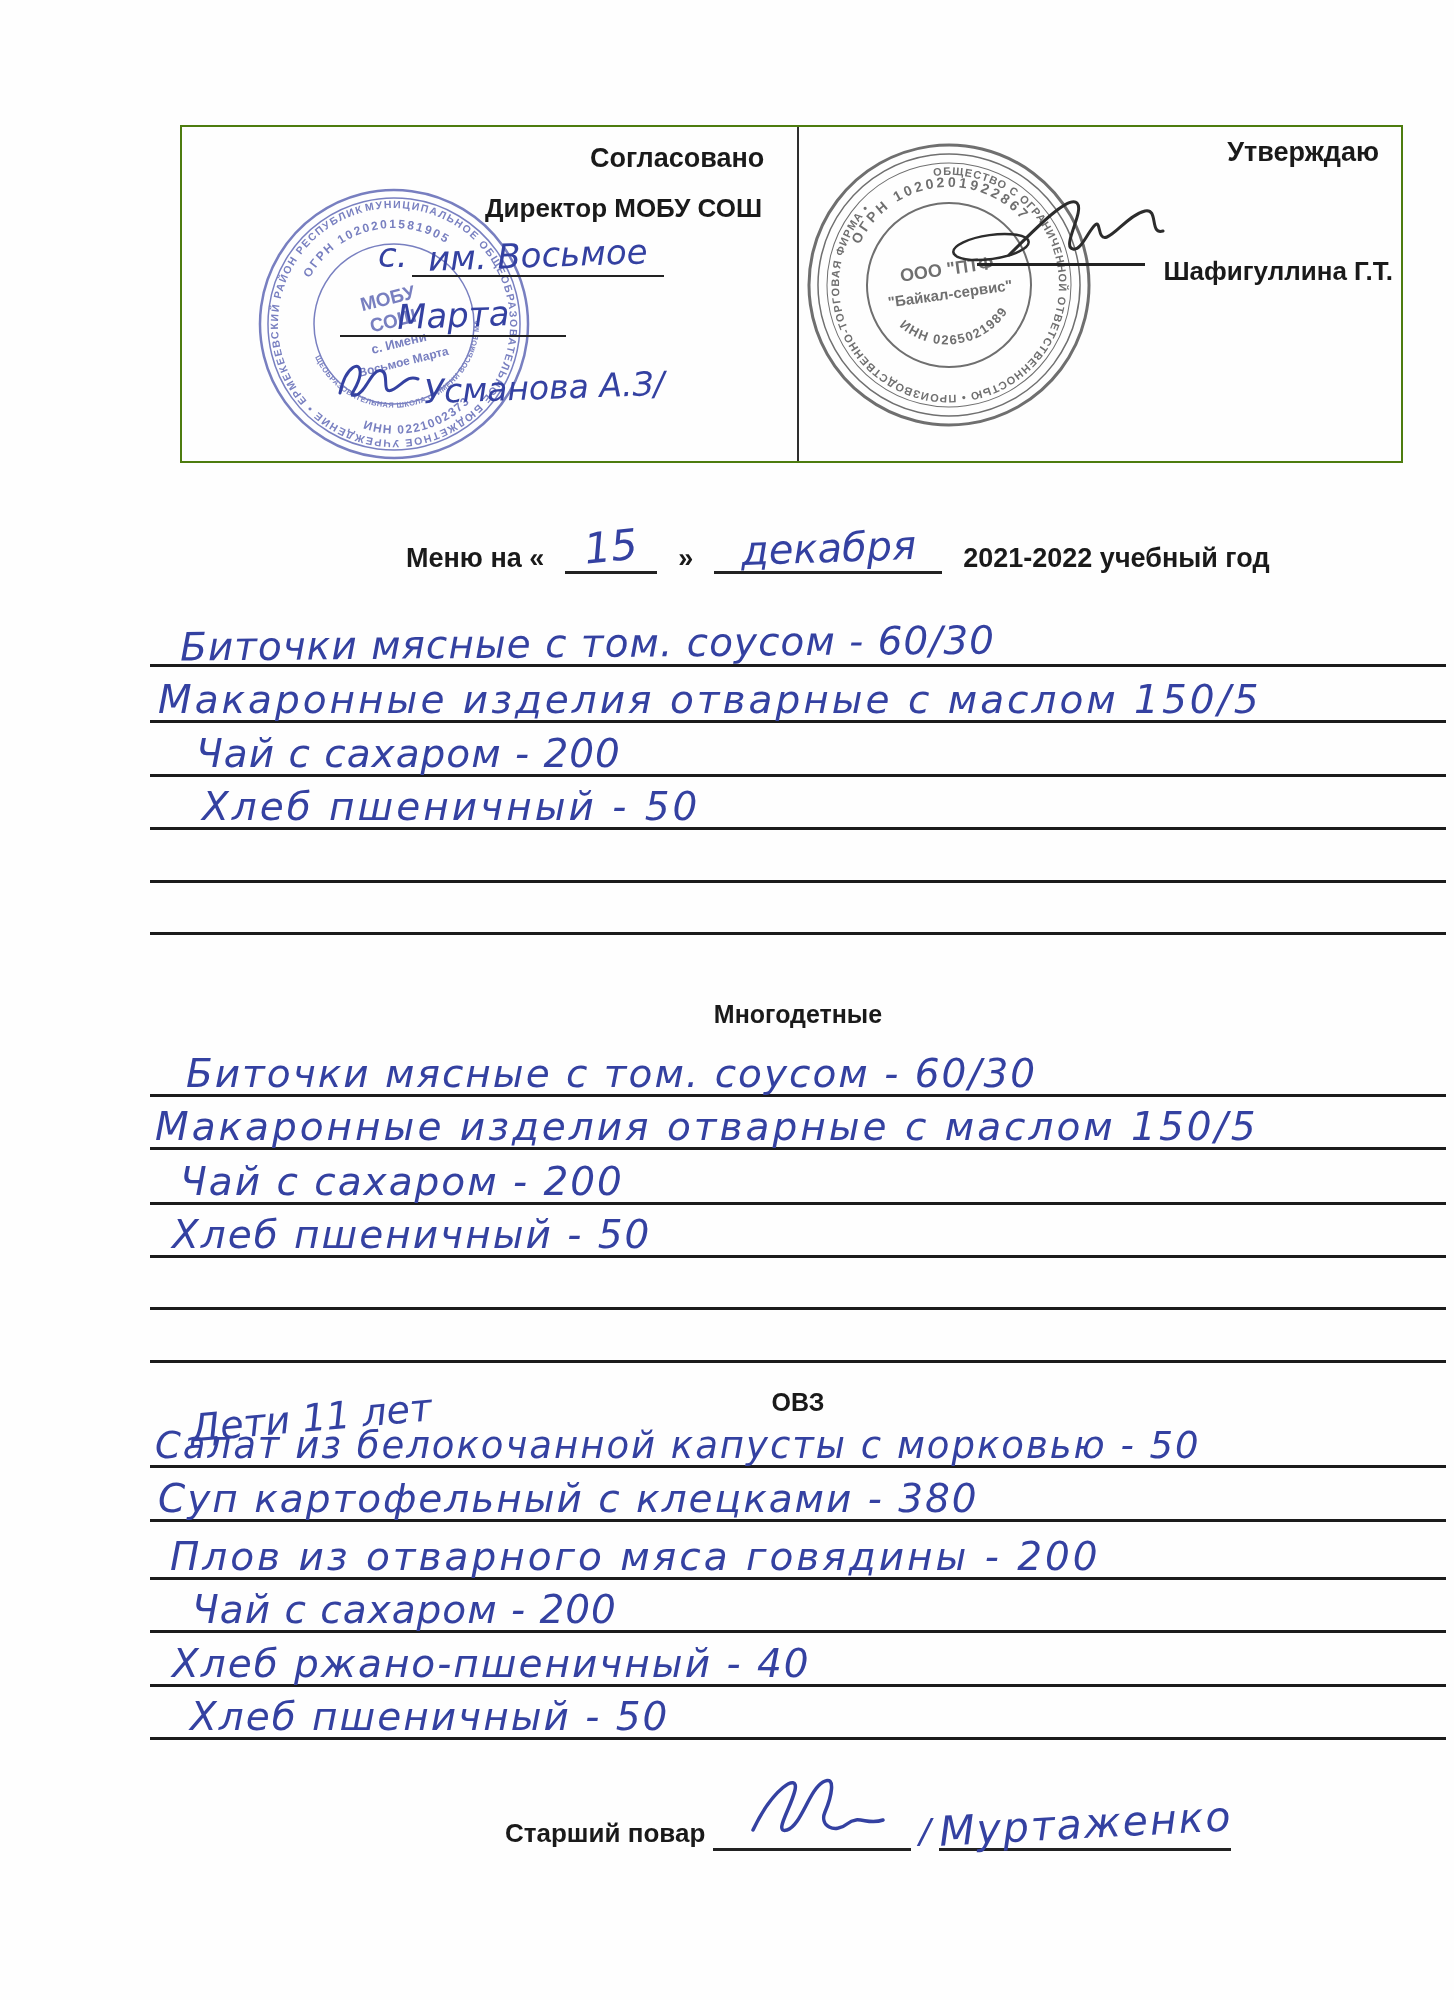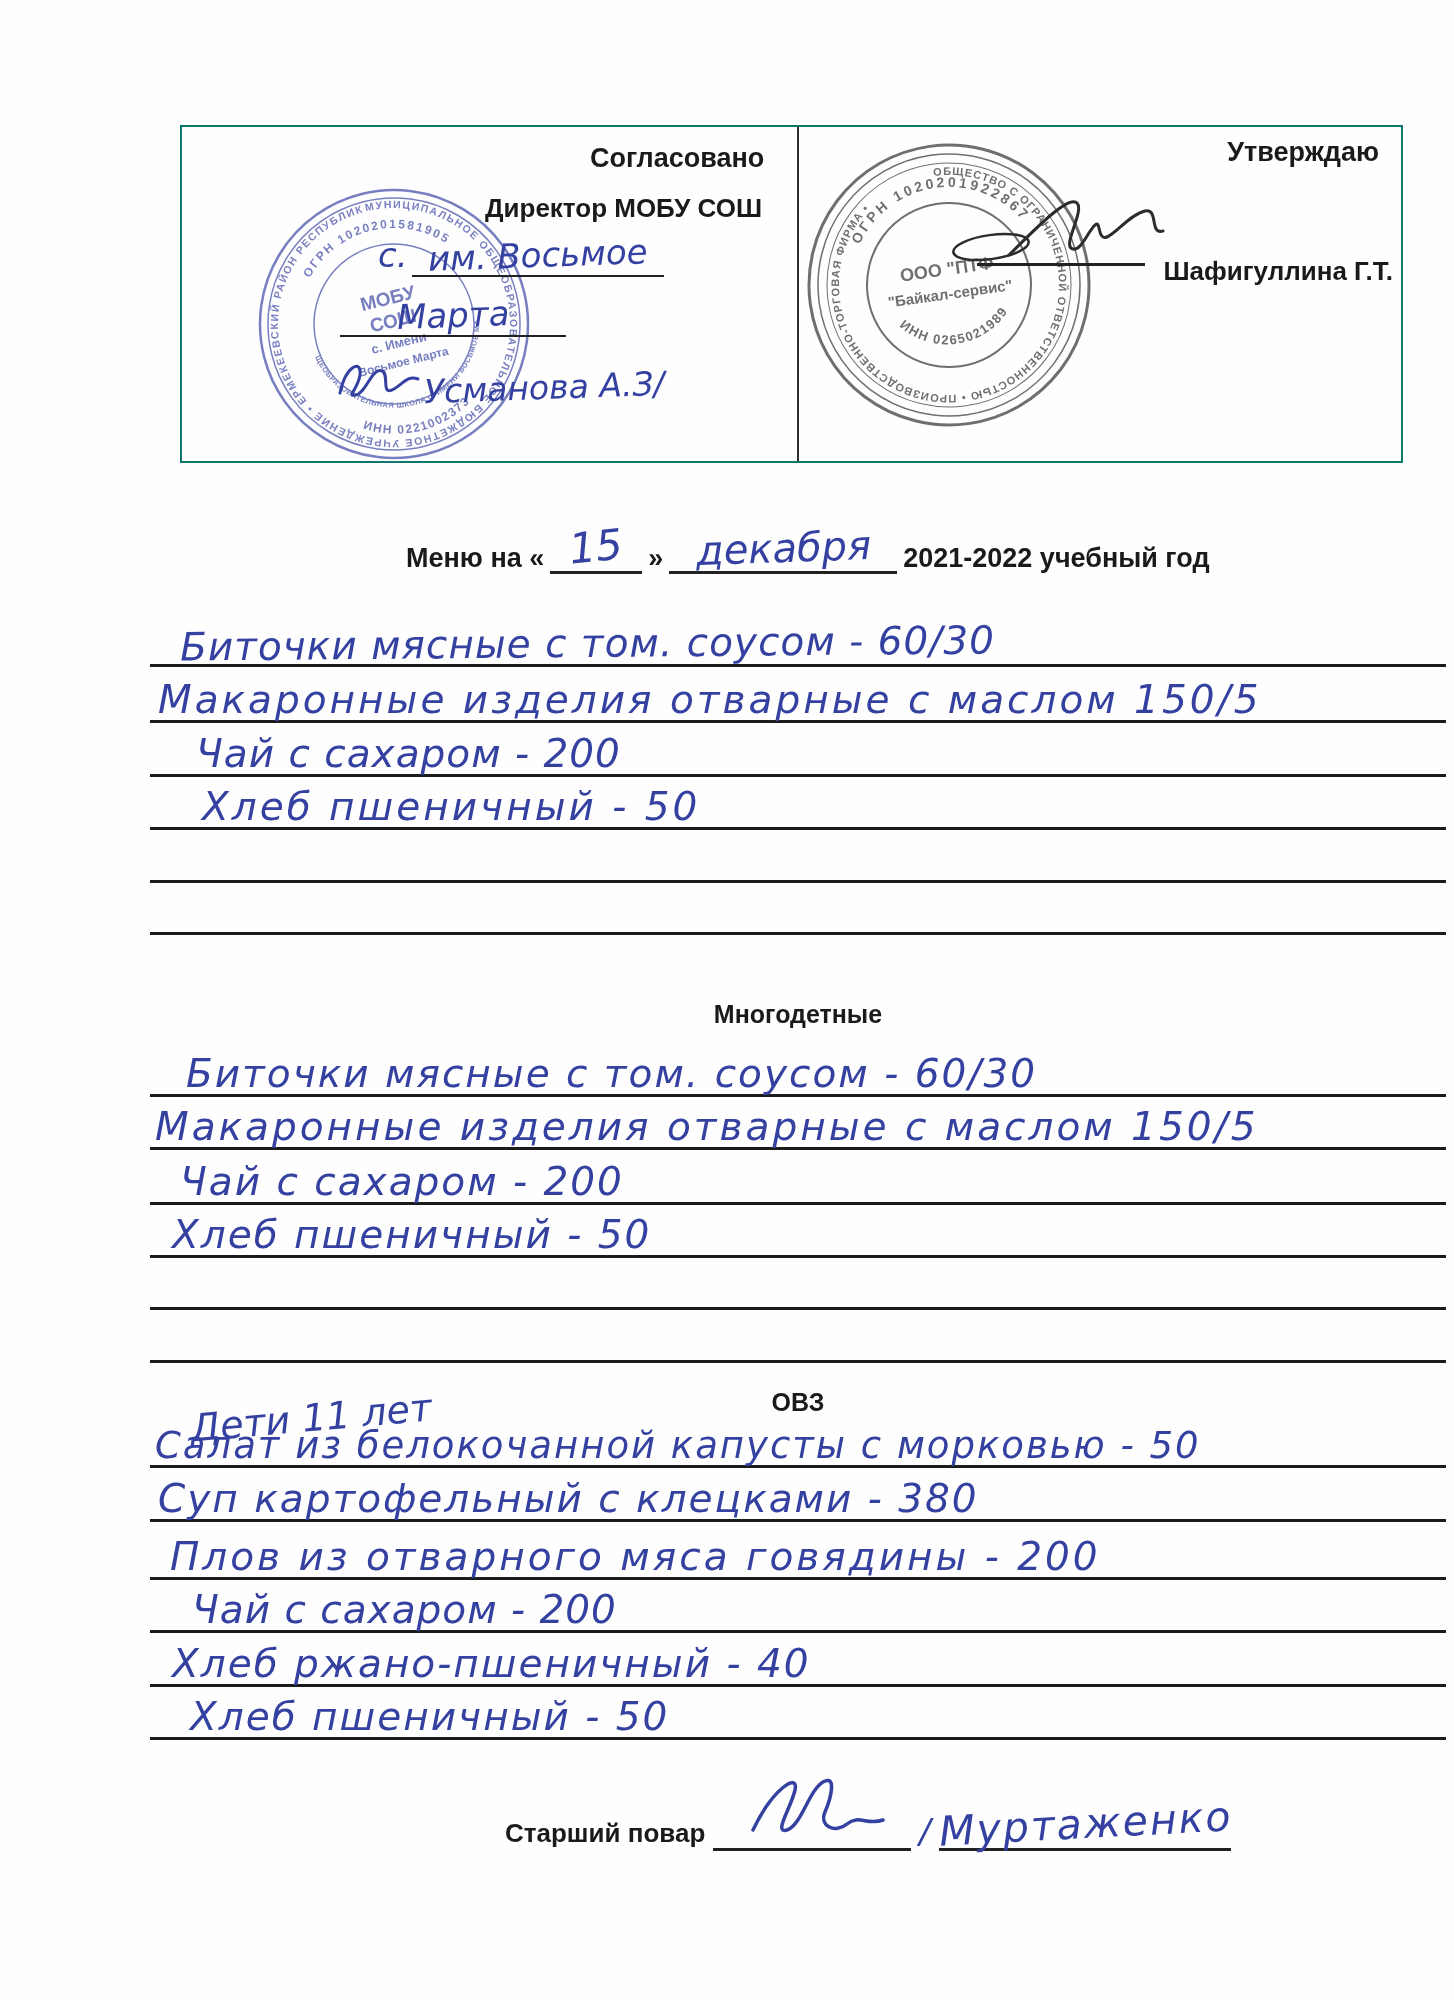--- a/index.html
+++ b/index.html
@@ -9,40 +9,40 @@
   }
   .printed{font-weight:bold;color:#1a1a1a;white-space:nowrap;}
   .hw{
     font-family:"DejaVu Sans",sans-serif;font-style:italic;
     color:#3441a1;white-space:nowrap;
   }
   .abs{position:absolute;}
   
   .approval{
     position:absolute;left:180px;top:125px;width:1223px;height:338px;
-    border:2px solid #0f766e;box-sizing:border-box;display:flex;
+    border:2px solid #4d7c0f;box-sizing:border-box;display:flex;
   }
   .cell{position:relative;height:100%;box-sizing:border-box;}
   .cell-left{width:617px;border-right:2px solid #2e2e2e;}
   .cell-right{flex:1;}
   .uline{border-bottom:2px solid #222;display:inline-block;}
   
   .rule-line{
     position:absolute;left:150px;width:1296px;height:56px;
     border-bottom:3px solid #1c1c1c;box-sizing:content-box;overflow:visible;
   }
   .rule-line > span{
     position:absolute;bottom:1px;font-size:39px;letter-spacing:1px;line-height:1;
   }
   .section-header{
     position:absolute;left:150px;width:1296px;text-align:center;
     font-weight:bold;font-size:25px;color:#1a1a1a;
   }
   .stamp-text{font-family:"Liberation Sans",sans-serif;font-weight:bold;}
-  .title-row{position:absolute;left:406px;top:522px;display:flex;align-items:flex-end;gap:6px;}
+  .title-row{position:absolute;left:406px;top:522px;display:flex;align-items:flex-end;gap:21px;}
   .footer-row{position:absolute;left:505px;top:1800px;display:flex;align-items:flex-end;gap:8px;}
 </style>
 </head>
 <body>
 
 <div class="page">
 
   <div class="approval">
 
     <div class="cell cell-left">

